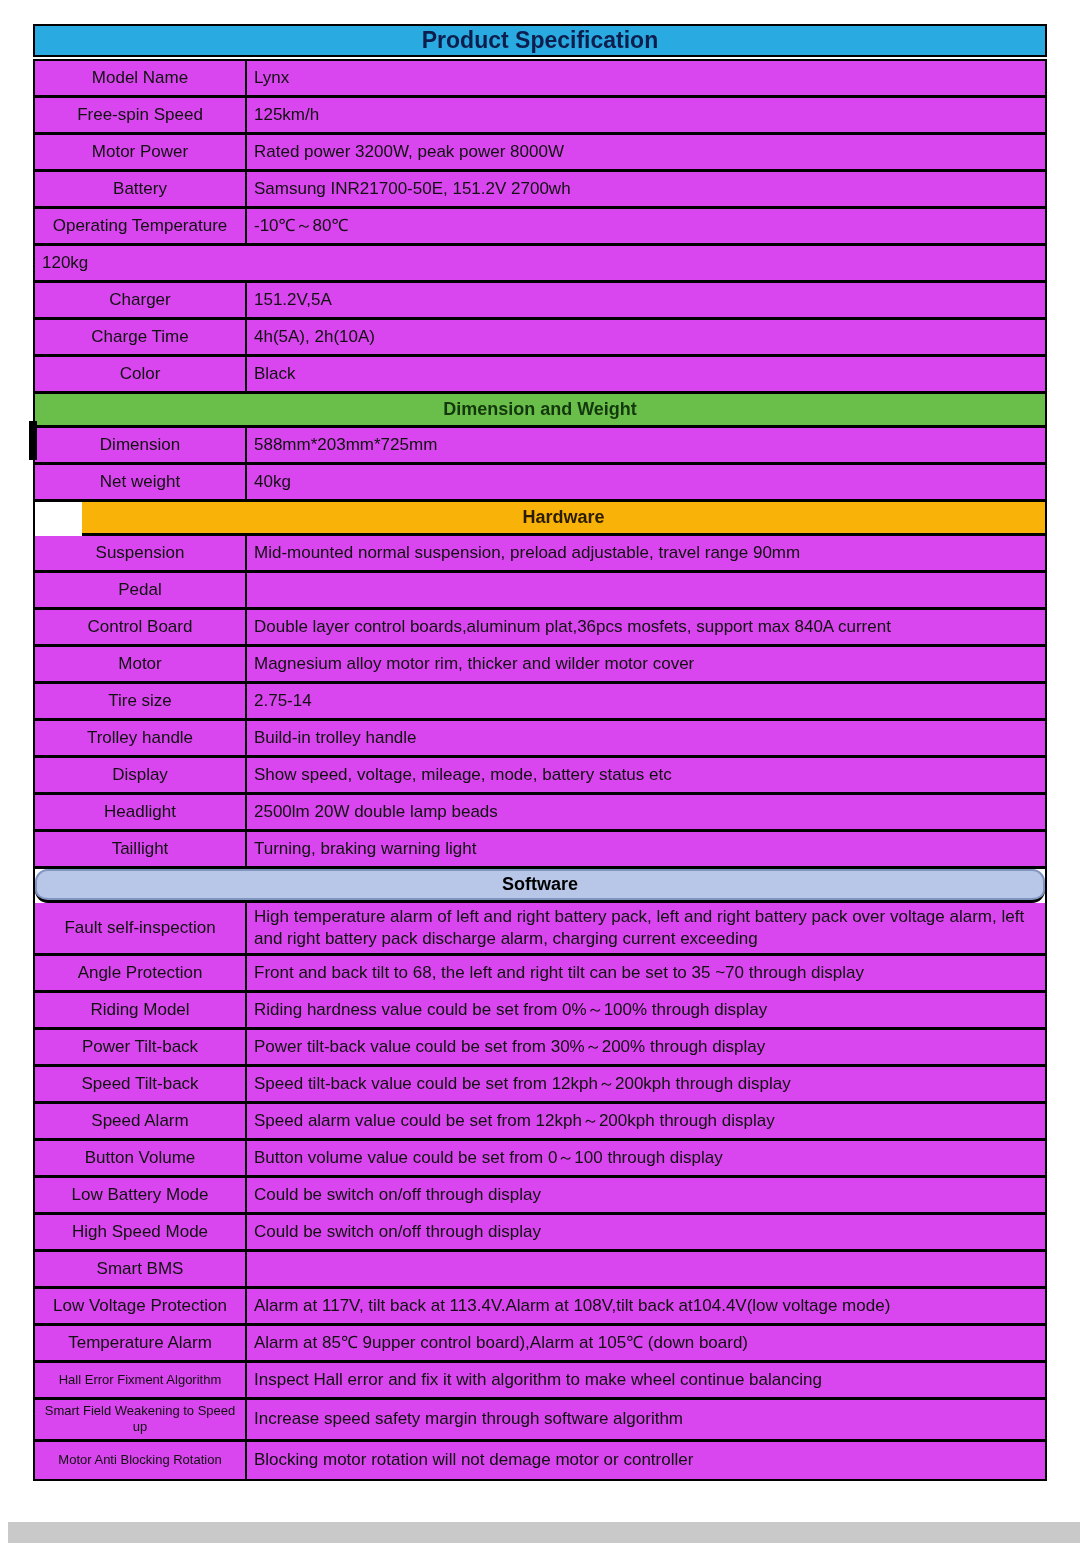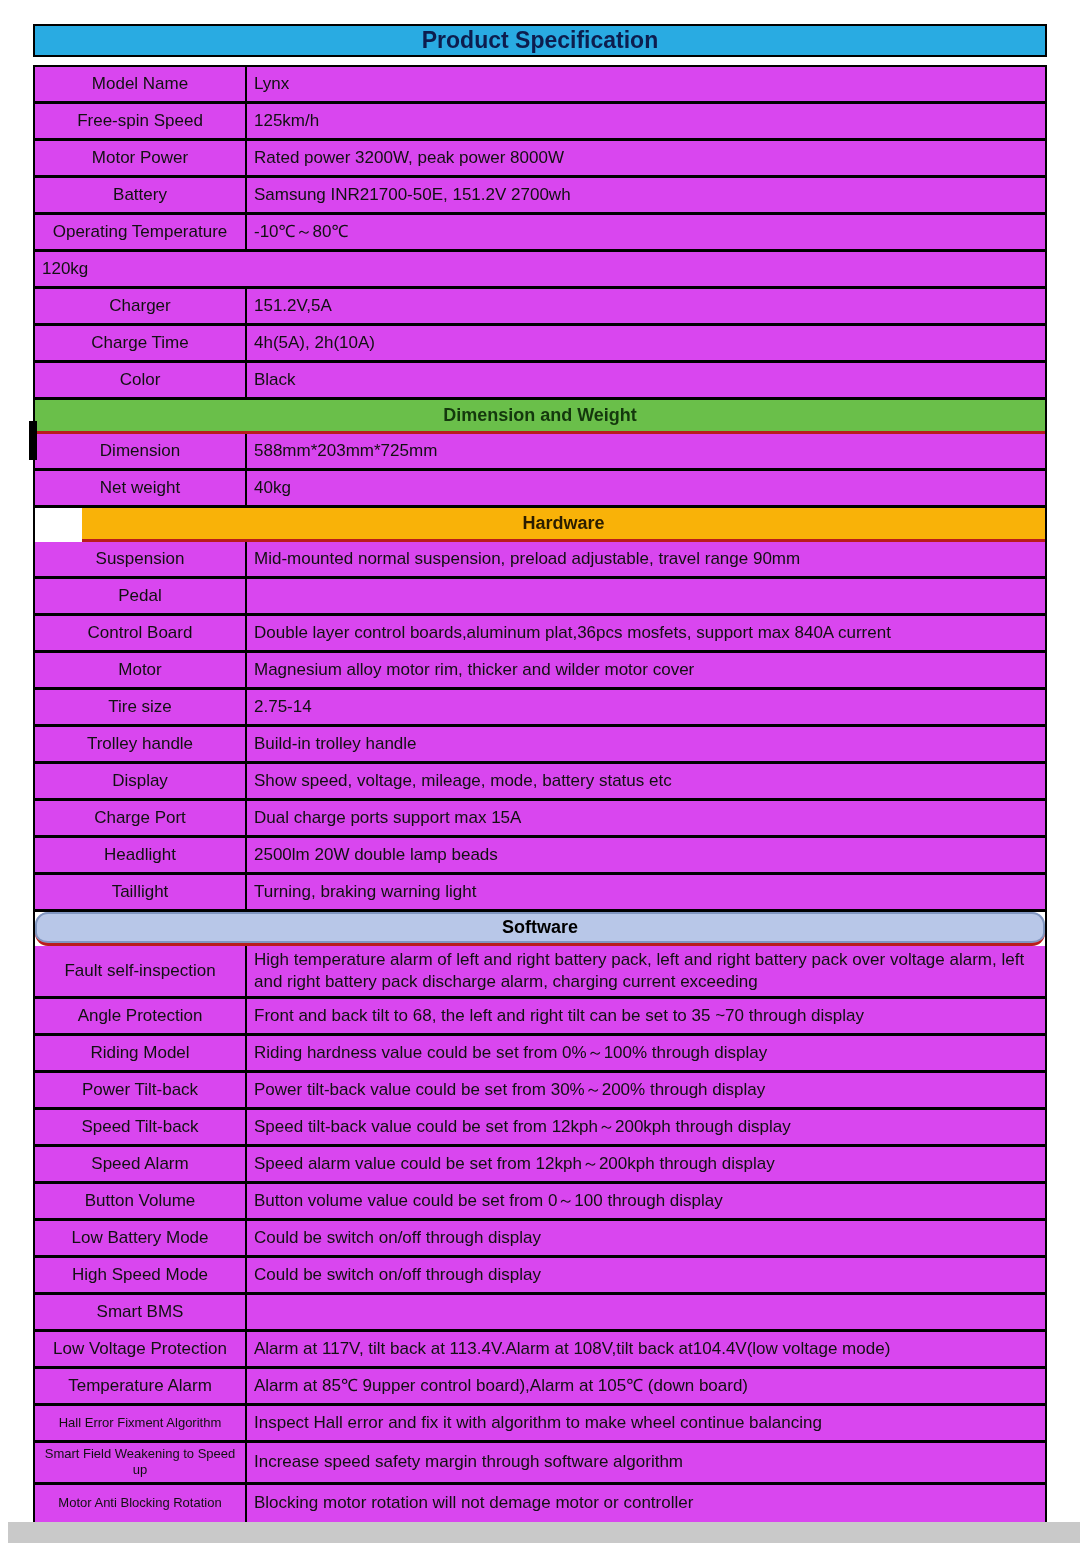--- a/index.html
+++ b/index.html
@@ -20,28 +20,28 @@
   }
   .title-bar {
     background: #29abe2;
     color: #0d1d4e;
     border: 2px solid #000;
     text-align: center;
     font-weight: bold;
     font-size: 23px;
     line-height: 28px;
     height: 33px;
-    margin-bottom: 8px;
+    margin-bottom: 2px;
   }
   .rows {
     border: 2px solid #000;
     background: #fff;
   }
   .section-header {
-    border-bottom: 3px solid #b91c1c;
+    border-bottom: 3px solid #000000;
     text-align: center;
     font-weight: bold;
     font-size: 18px;
     min-height: 34px;
     display: flex;
     align-items: center;
     justify-content: center;
     padding: 2px 0;
   }
   .spec-row {
@@ -171,24 +171,20 @@
   </div>
         <div class="spec-row">
     <div class="label-cell">Trolley handle</div>
     <div class="value-cell">Build-in trolley handle</div>
   </div>
         <div class="spec-row">
     <div class="label-cell">Display</div>
     <div class="value-cell">Show speed, voltage, mileage, mode, battery status etc</div>
   </div>
         <div class="spec-row">
-    <div class="label-cell">Charge Port</div>
-    <div class="value-cell">Dual charge ports support max 15A</div>
-  </div>
-        <div class="spec-row">
     <div class="label-cell">Headlight</div>
     <div class="value-cell">2500lm 20W double lamp beads</div>
   </div>
         <div class="spec-row">
     <div class="label-cell">Taillight</div>
     <div class="value-cell">Turning, braking warning light</div>
   </div>
         <div class="section-header" style="background: rgb(184, 199, 232); color: rgb(0, 0, 0); box-shadow: rgb(128, 150, 192) 0px 0px 0px 2px inset; border-radius: 13px;">
     <span>Software</span>
   </div>

